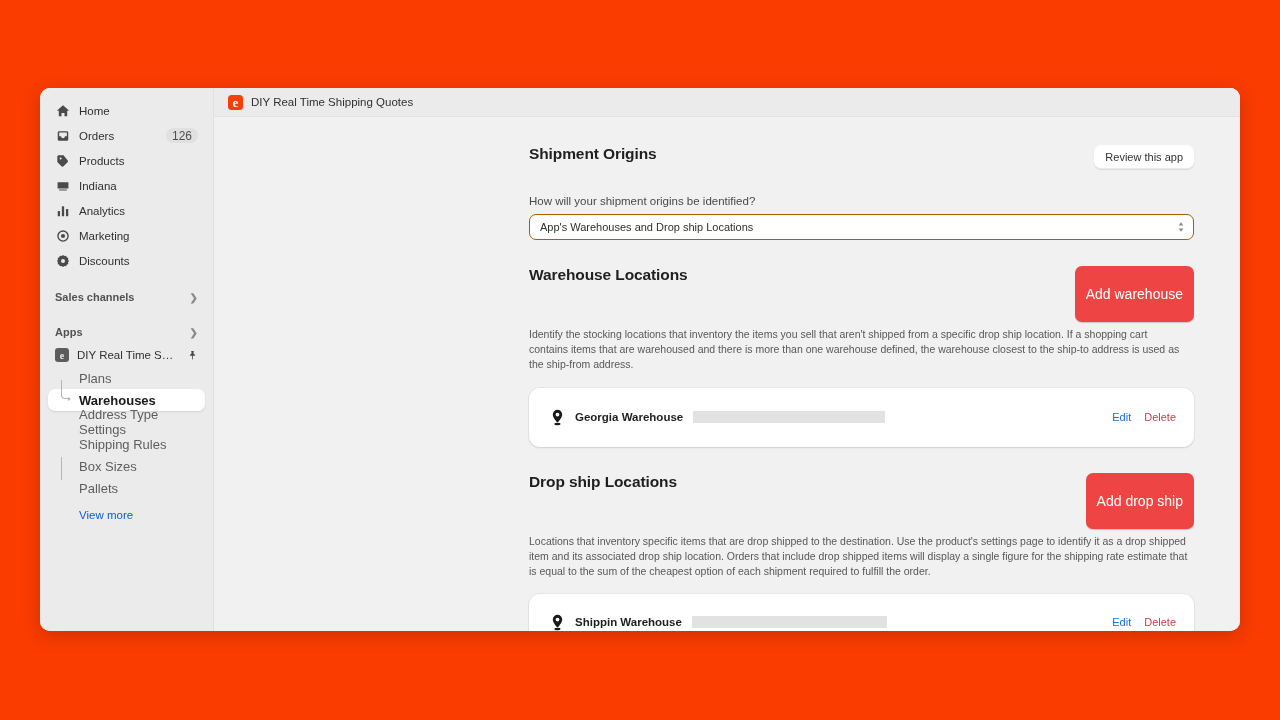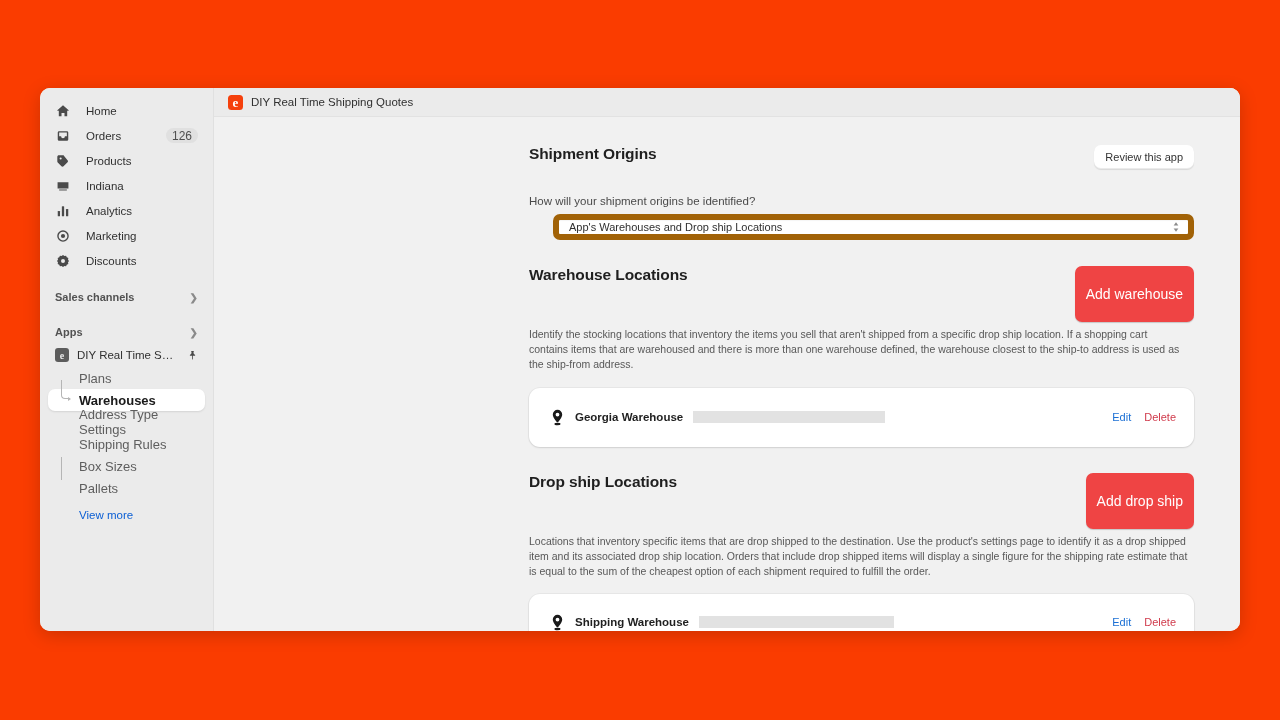--- a/index.html
+++ b/index.html
@@ -36,21 +36,21 @@
     color: #303030;
     overflow: hidden;
   }
 
   .nav-item {
     display: flex;
     align-items: center;
     height: 25px;
     padding: 0 7px;
     border-radius: 7px;
-    gap: 16px;
+    gap: 9px;
     cursor: pointer;
     position: relative;
   }
   .nav-item .label { flex: 1 1 auto; white-space: nowrap; overflow: hidden; }
   .nav-icon {
     width: 15px; height: 15px;
     flex: 0 0 15px;
     display: flex; align-items: center; justify-content: center;
     color: #4A4A4A;
   }
@@ -236,30 +236,29 @@
   .field-label {
     font-size: 11.5px;
     color: #4A4A4A;
     margin-top: 26px;
     margin-bottom: 7px;
   }
   .select-box {
     position: relative;
     height: 26px;
     background: #FFFFFF;
-    border: 6px solid #a16207;
+    border: 1px solid #a16207;
     border-radius: 7px;
     display: flex;
     align-items: center;
     padding: 0 10px;
     font-size: 11px;
     color: #303030;
     cursor: pointer;
     box-shadow: inset 0 1px 1px rgba(0,0,0,0.04);
-    margin-left: 24px;
   }
   .select-chevrons {
     position: absolute;
     right: 8px; top: 50%;
     transform: translateY(-50%);
     display: flex; flex-direction: column;
     gap: 2px;
     color: #8C8C8C;
     line-height: 4px;
     font-size: 7px;
@@ -494,21 +493,21 @@
           <div class="sec-desc">Locations that inventory specific items that are drop shipped to the destination. Use the product's settings page to identify it as a drop shipped item and its associated drop ship location. Orders that include drop shipped items will display a single figure for the shipping rate estimate that is equal to the sum of the cheapest option of each shipment required to fulfill the order.</div>
 
           <div class="card multi">
             <div class="loc-row">
               <span class="pin-svg">
                 <svg viewBox="0 0 13 17">
                     <path d="M6.5.8a4.7 4.7 0 0 0-4.7 4.7c0 3 3.3 6.7 4.2 7.6.3.3.7.3 1 0 .9-.9 4.2-4.6 4.2-7.6A4.7 4.7 0 0 0 6.5.8m0 2.9a1.9 1.9 0 1 1 0 3.8 1.9 1.9 0 0 1 0-3.8"></path>
                     <ellipse cx="6.5" cy="15" rx="3.1" ry="1.3"></ellipse>
                   </svg>
               </span>
-              <span class="loc-name">Shipping Warehouse</span>
+              <span class="loc-name">Shippin Warehouse</span>
               <span class="redact" style="width:195px"></span>
               <span class="spacer"></span>
               <span class="row-actions">
                 <span class="link-edit">Edit</span>
                 <span class="link-delete">Delete</span>
               </span>
             </div>
             <div class="loc-row">
               <span class="pin-svg">
                 <svg viewBox="0 0 13 17">

